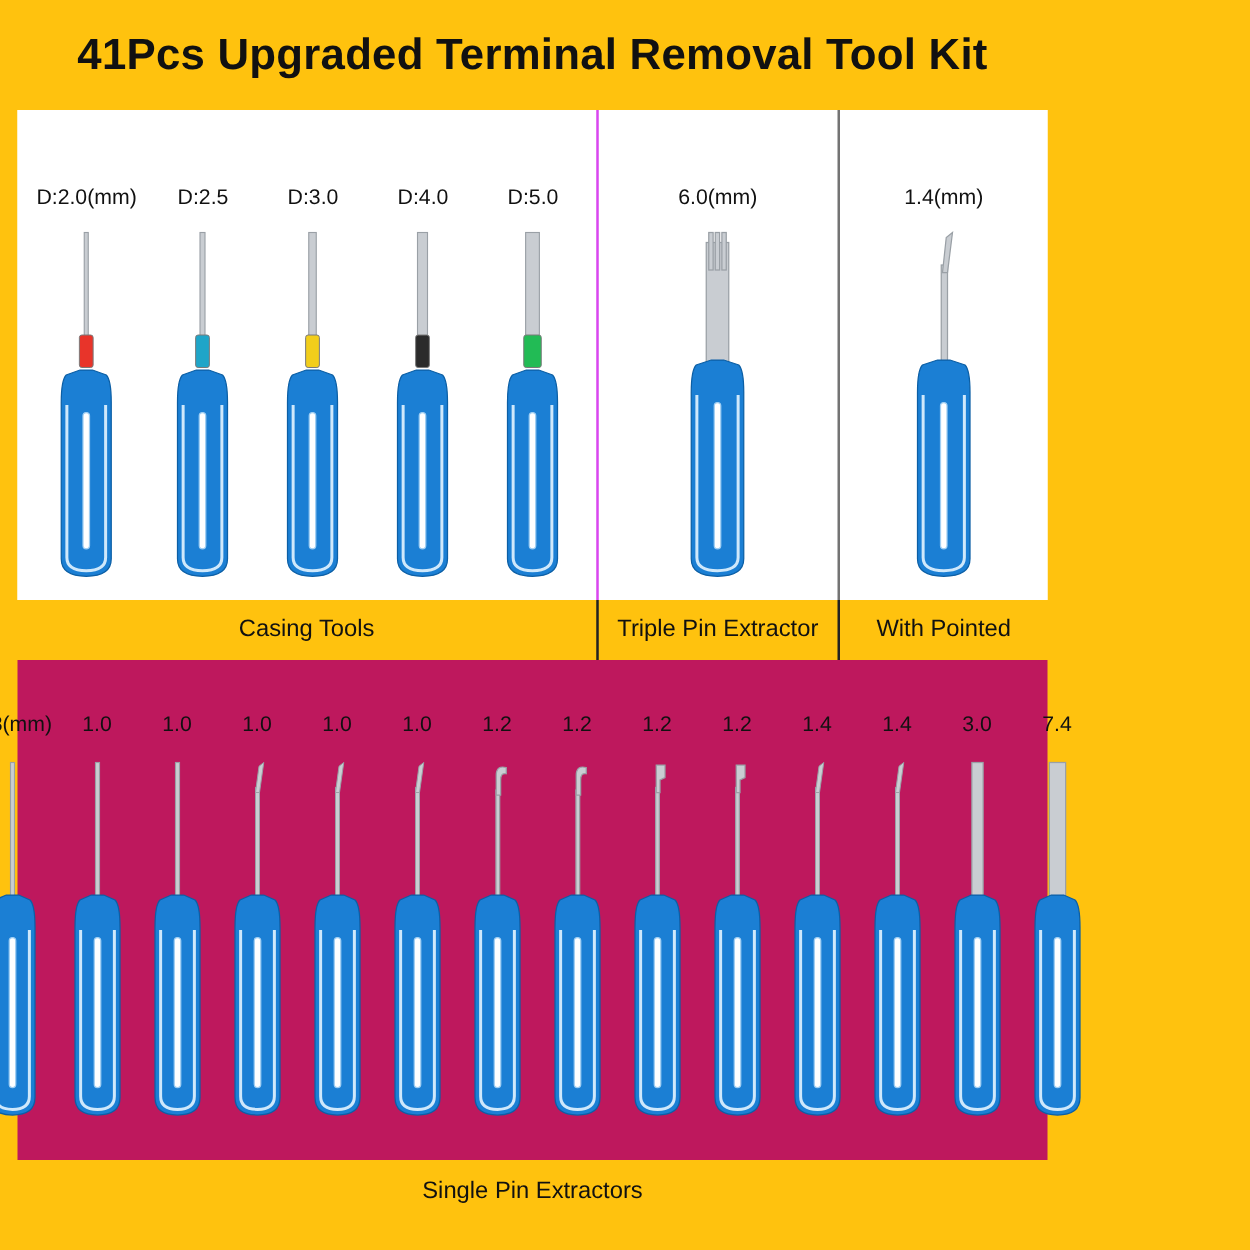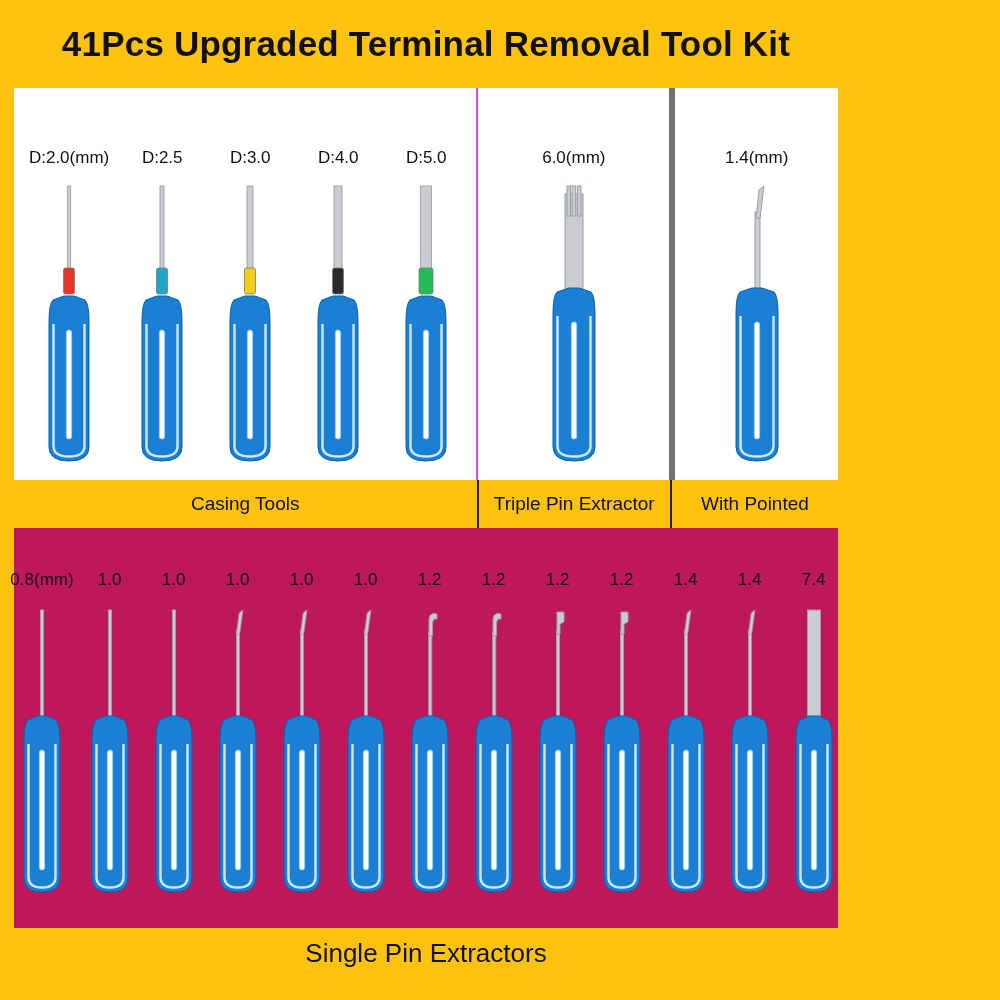--- a/index.html
+++ b/index.html
@@ -43,21 +43,21 @@
     height: 392px;
     box-sizing: border-box;
   }
   .panel {
     background: #fff;
     position: relative;
     box-sizing: border-box;
   }
   .panel.casing { width: 546px; }
   .panel.triple { width: 228px; border-left: 2px solid #d946ef; }
-  .panel.pointed { width: 198px; border-left: 6px solid #737373; }
+  .panel.pointed { width: 198px; border-left: 2px solid #737373; }
 
   .caption-row {
     display: flex;
     margin: 0 14px;
     height: 48px;
     background: #FFC20E;
   }
   .caption {
     display: flex;
     align-items: center;
@@ -76,21 +76,21 @@
     height: 400px;
     position: relative;
     box-sizing: border-box;
   }
   .bottom-caption {
     margin: 0 14px;
     height: 50px;
     display: flex;
     align-items: center;
     justify-content: center;
-    font-size: 26px;
+    font-size: 19px;
     color: #111;
     background: #FFC20E;
   }
 
   
   .tools {
     display: flex;
     align-items: flex-start;
     justify-content: center;
     height: 100%;
@@ -672,20 +672,47 @@
              L 14.5 279
              Q 14.5 289.5 28 289.5
              Q 41.5 289.5 41.5 279
              L 41.5 146" fill="none" stroke="#CFE8FB" stroke-width="2.4"></path>
     <rect x="25.4" y="152" width="5.2" height="120" rx="2.6" fill="#ffffff" stroke="#9fcef3" stroke-width="1"></rect>
 
     </svg>
           </div>
         </div>
         <div class="tool">
+          <div class="tool-label">3.0</div>
+          <div>
+            <svg class="tool-svg" width="56" height="300" viewBox="0 0 56 300">
+
+        <rect x="23.5" y="12" width="9" height="108" fill="#C9CDD2" stroke="#9aa0a6" stroke-width="1"></rect>
+
+    <path d="M 10 144
+             Q 10 126 14 122
+             L 23 118
+             L 33 118
+             L 42 122
+             Q 46 126 46 144
+             L 46 280
+             Q 46 294 28 294
+             Q 10 294 10 280
+             Z" fill="#1B7FD4" stroke="#0c5fa5" stroke-width="1"></path>
+    <path d="M 14.5 146
+             L 14.5 279
+             Q 14.5 289.5 28 289.5
+             Q 41.5 289.5 41.5 279
+             L 41.5 146" fill="none" stroke="#CFE8FB" stroke-width="2.4"></path>
+    <rect x="25.4" y="152" width="5.2" height="120" rx="2.6" fill="#ffffff" stroke="#9fcef3" stroke-width="1"></rect>
+
+    </svg>
+          </div>
+        </div>
+        <div class="tool">
           <div class="tool-label">7.4</div>
           <div>
             <svg class="tool-svg" width="56" height="300" viewBox="0 0 56 300">
 
         <rect x="21.5" y="12" width="13" height="108" fill="#C9CDD2" stroke="#9aa0a6" stroke-width="1"></rect>
 
     <path d="M 10 144
              Q 10 126 14 122
              L 23 118
              L 33 118

